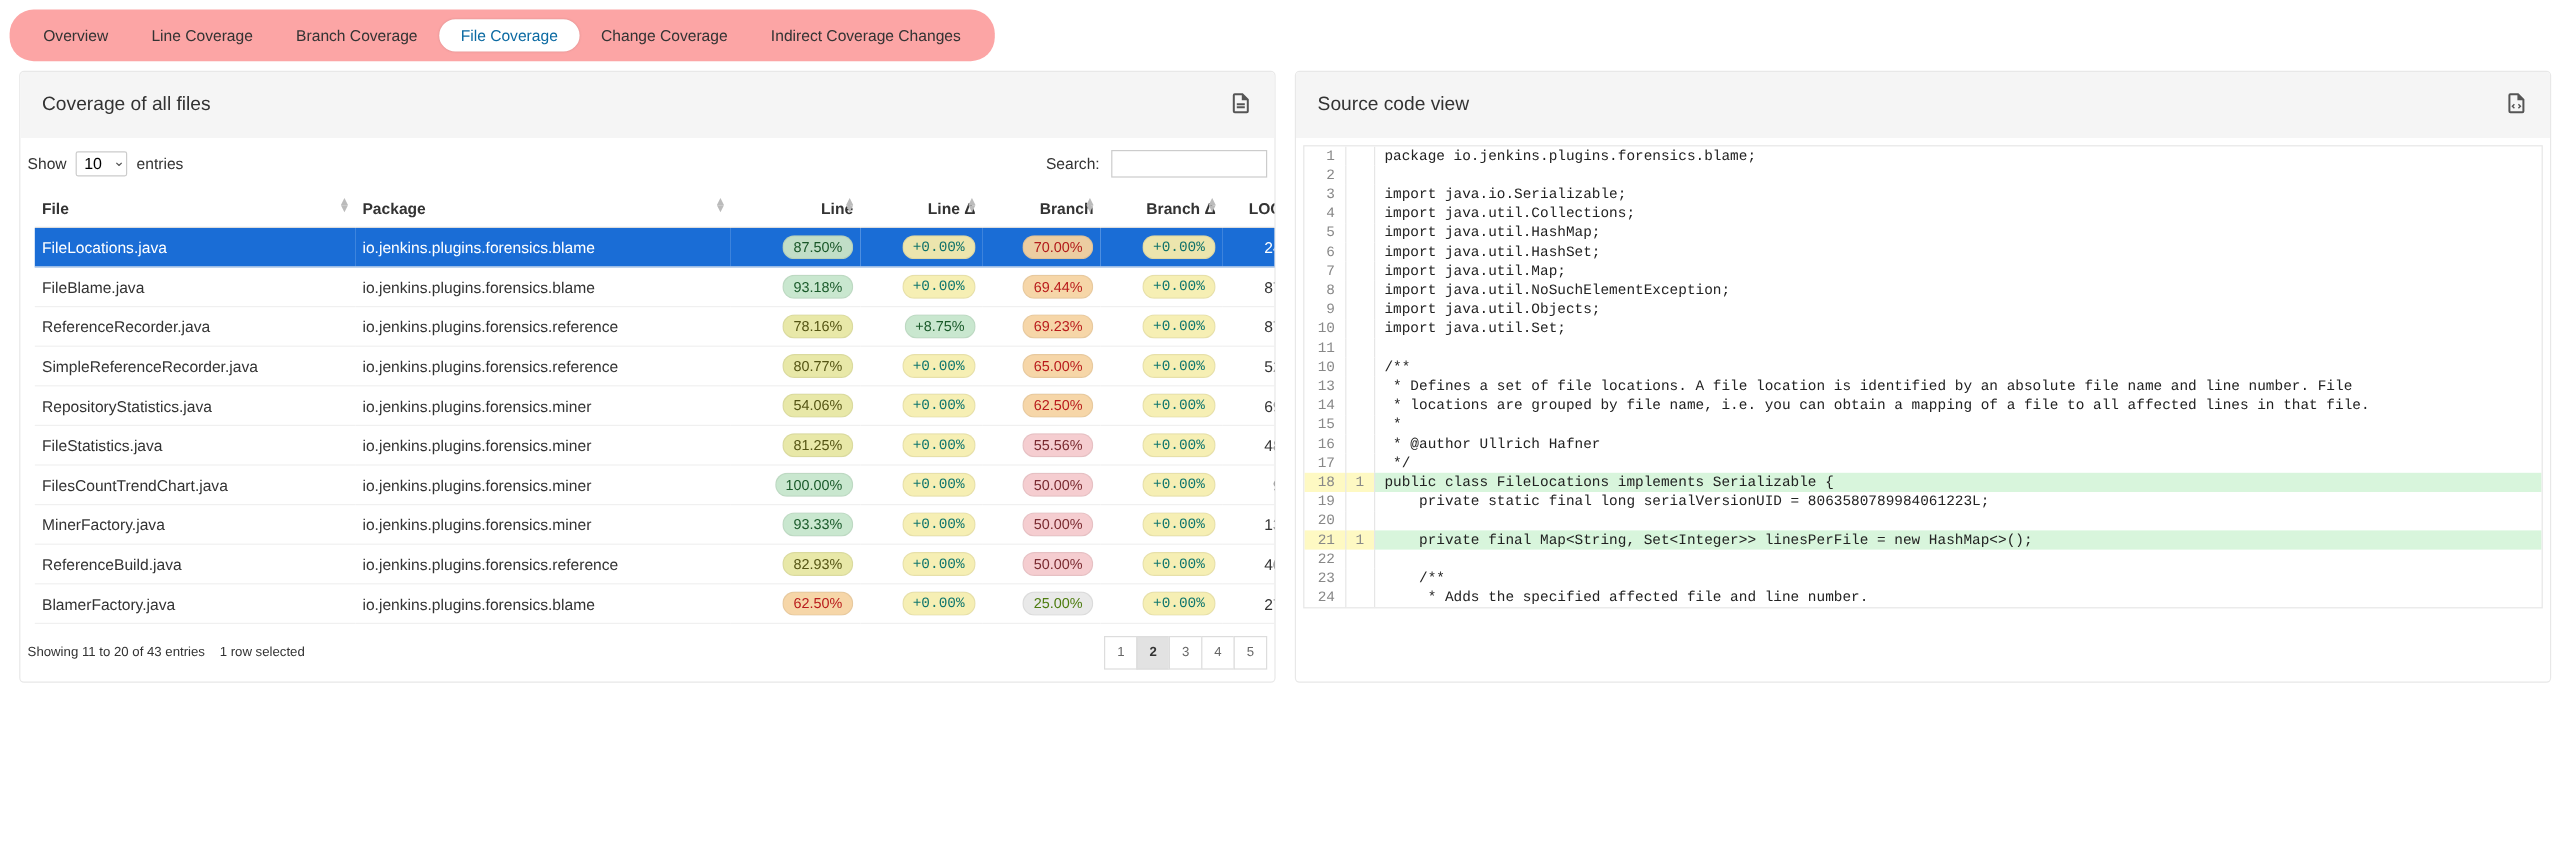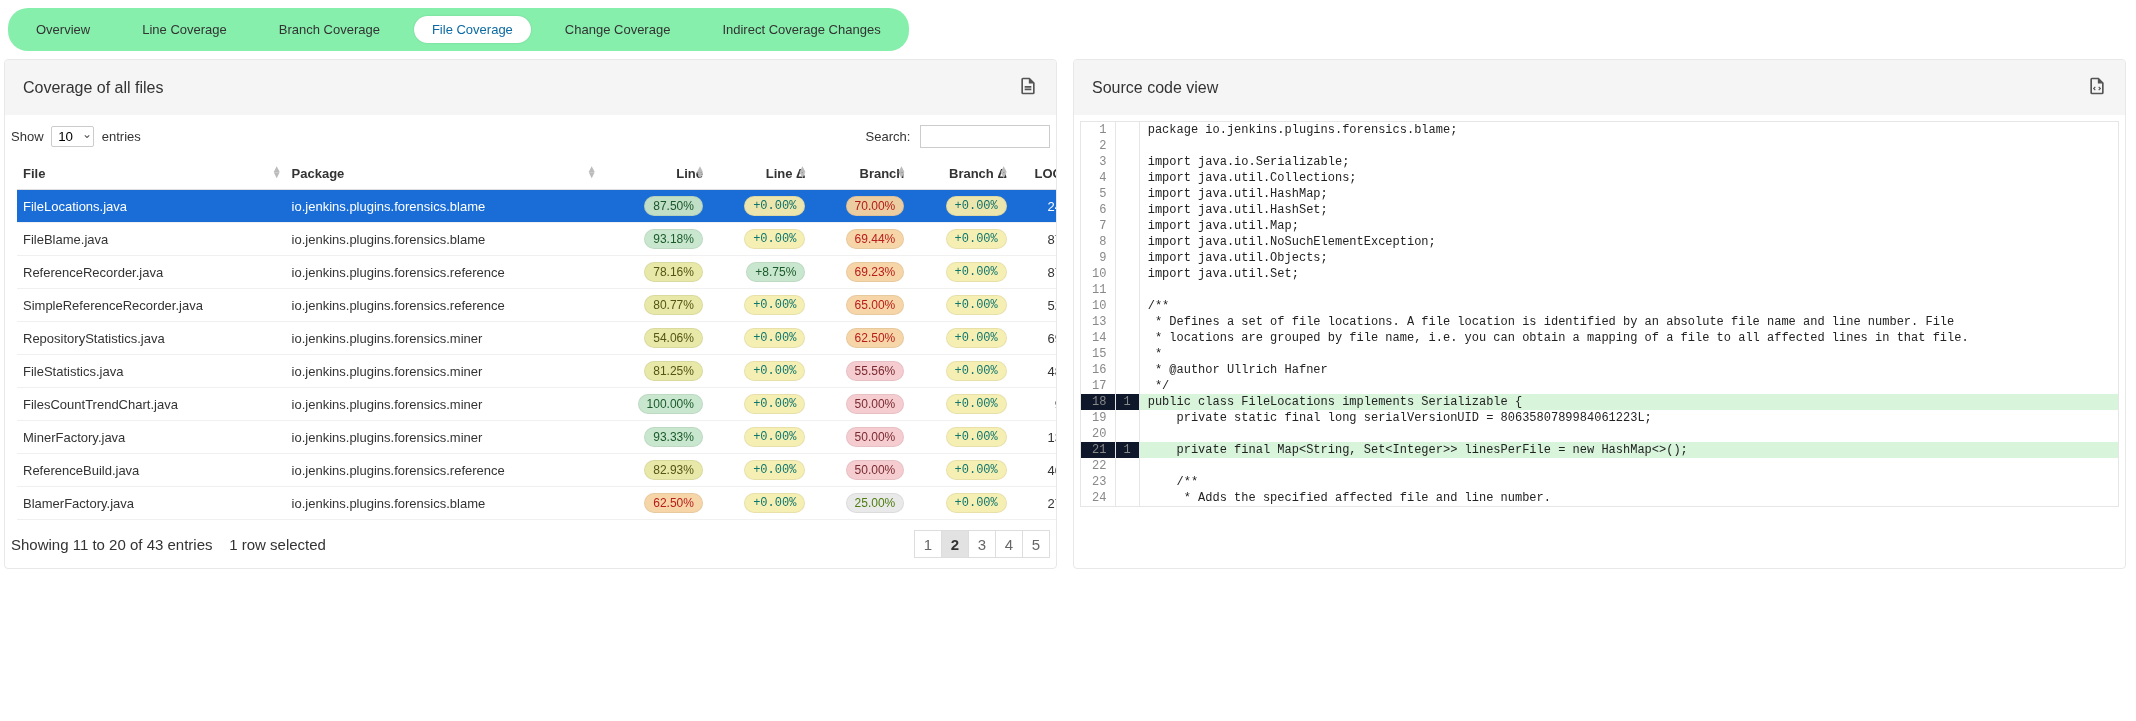--- a/index.html
+++ b/index.html
@@ -1,22 +1,22 @@
 <!DOCTYPE html>
 <html><head>
 <meta charset="utf-8">
 <style>
 * { box-sizing: border-box; margin: 0; padding: 0; }
 body { font-family: "Segoe UI", Arial, sans-serif; font-size: 13px; background: #fff; color: #333; }
 
-.tabs-bar { display: flex; gap: 16px; padding: 8px 10px; background: #86efac; border-radius: 20px; margin: 8px; width: fit-content; justify-content: flex-end; }
+.tabs-bar { display: flex; gap: 0; padding: 8px 10px; background: #fca5a5; border-radius: 20px; margin: 8px; width: fit-content; justify-content: flex-end; }
 .tab-btn { padding: 6px 18px; background: transparent; border: none; border-radius: 16px; cursor: pointer; font-size: 13px; color: #333; }
 .tab-btn.active { background: #fff; color: #0b6aa2; font-weight: 500; box-shadow: 0 0 2px rgba(0,0,0,0.15); }
 
-.panels { display: flex; gap: 16px; padding: 0 10px 10px 4px; }
+.panels { display: flex; gap: 16px; padding: 0 10px 10px 16px; }
 .panel { flex: 1; background: #fff; border: 1px solid #e8e8e8; border-radius: 4px; overflow: hidden; }
 .panel-hdr { background: #f5f5f5; padding: 16px 18px; display: flex; justify-content: space-between; align-items: center; }
 .panel-hdr h2 { font-size: 16px; font-weight: 500; color: #333; }
 .hdr-icon svg { width: 20px; height: 20px; fill: #555; }
 
 .table-controls { display: flex; justify-content: space-between; align-items: center; padding: 10px 6px; font-size: 13px; }
 .table-controls select { border: 1px solid #ccc; padding: 2px 20px 2px 6px; margin: 0 4px; border-radius: 2px; background: #fff; appearance: none; position: relative; }
 .select-wrap { position: relative; display: inline-block; }
 .select-wrap::after { content: "⌄"; position: absolute; right: 6px; top: 1px; pointer-events: none; color: #555; font-size: 12px; }
 .table-controls input[type=text] { border: 1px solid #ccc; padding: 3px 6px; margin-left: 6px; width: 130px; }
@@ -31,33 +31,33 @@
 .pill { display: inline-block; min-width: 58px; text-align: center; padding: 2px 8px; border-radius: 12px; font-size: 12px; border: 1px solid rgba(0,0,0,0.06); }
 .pill.green   { background: #c9e7cf; color: #1a5a2a; }
 .pill.yellowG { background: #e8e8a8; color: #555514; }
 .pill.yellow  { background: #f6efb4; color: #0f766e; font-family: Liberation Mono, monospace; }
 .pill.orange  { background: #f6d6a8; color: #b91c1c; }
 .pill.pink    { background: #f5cdd0; color: #7a2a30; }
 .pill.grey    { background: #e9e9e9; color: #4d7c0f; }
 
 tr.selected .pill { filter: brightness(0.96); }
 
-.table-footer { display: flex; justify-content: space-between; align-items: center; padding: 10px 6px; font-size: 15px; gap: 32px; }
+.table-footer { display: flex; justify-content: space-between; align-items: center; padding: 10px 6px; font-size: 11px; gap: 32px; }
 .pager { display: flex; }
 .pager .pg { width: 28px; height: 28px; border: 1px solid #ddd; display: flex; align-items: center; justify-content: center; margin-left: -1px; cursor: pointer; background: #fff; color: #666; }
 .pager .pg.current { background: #e2e2e2; font-weight: 600; color: #333; }
 
 .code-scroll { overflow: auto; max-height: 440px; border: 1px solid #e6e6e6; margin: 6px; }
 table.code { border-collapse: collapse; font-family: "Consolas","Courier New",monospace; font-size: 12px; width: 100%; }
 table.code td { padding: 1px 8px; white-space: pre; border-right: 1px solid #e6e6e6; }
 table.code td.ln { text-align: right; color: #888; width: 34px; user-select: none; }
 table.code td.hits { text-align: right; color: #888; width: 22px; user-select: none; }
 table.code td.src { color: #222; border-right: none; }
 table.code tr.covered td { background: #d8f5dc; }
-table.code tr.covered td.ln, table.code tr.covered td.hits { background: #0f172a; }
+table.code tr.covered td.ln, table.code tr.covered td.hits { background: #fef9c3; }
 </style>
 </head>
 <body>
 
 <div class="tabs-bar" id="tabs-bar">
     <button class="tab-btn">Overview</button>
     <button class="tab-btn">Line Coverage</button>
     <button class="tab-btn">Branch Coverage</button>
     <button class="tab-btn active">File Coverage</button>
     <button class="tab-btn">Change Coverage</button>

